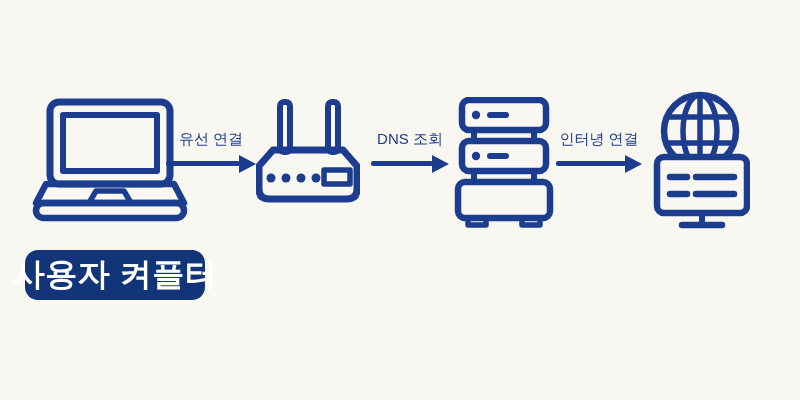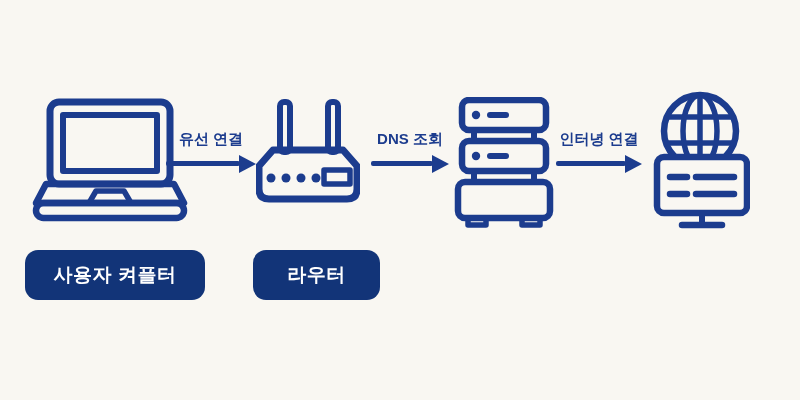--- a/index.html
+++ b/index.html
@@ -22,29 +22,29 @@
     overflow:hidden;
   }
   .node-icon{position:absolute;color:var(--icon-stroke);}
   .node-icon svg{display:block;width:100%;height:100%;}
   .node-label{
     position:absolute;
     top:250px;height:50px;
     background:var(--node-box-fill);
     color:var(--node-box-text);
     border-radius:13px;
-    font-size:19px;font-weight:bold;
+    font-size:32px;font-weight:bold;
     display:flex;align-items:center;justify-content:center;
     white-space:nowrap;
     letter-spacing:0.5px;
   }
   .connector{position:absolute;top:130px;height:44px;}
   .conn-label{
     display:block;text-align:center;
-    font-size:15px;font-weight:bold;
+    font-size:15px;font-weight:normal;
     color:var(--connection-label-text);
     white-space:nowrap;
     margin-bottom:7px;
   }
   .arrow{
     position:absolute;left:0;right:16px;bottom:8px;height:5px;
     background:var(--arrow);border-radius:2px;
   }
   .arrow::after{
     content:"";position:absolute;right:-16px;top:50%;
@@ -128,17 +128,16 @@
     <div class="arrow"></div>
   </div>
 
   <div class="connector" style="left:556px;width:86px">
     <span class="conn-label">인터녕 연결</span>
     <div class="arrow"></div>
   </div>
 
   <div class="node-label" style="left:25px;width:180px">사용자 켜플터</div>
 
-  <div class="node-label" style="left:253px;width:127px">라우터</div>
 
 
 
 </div>
 
 </body></html>

